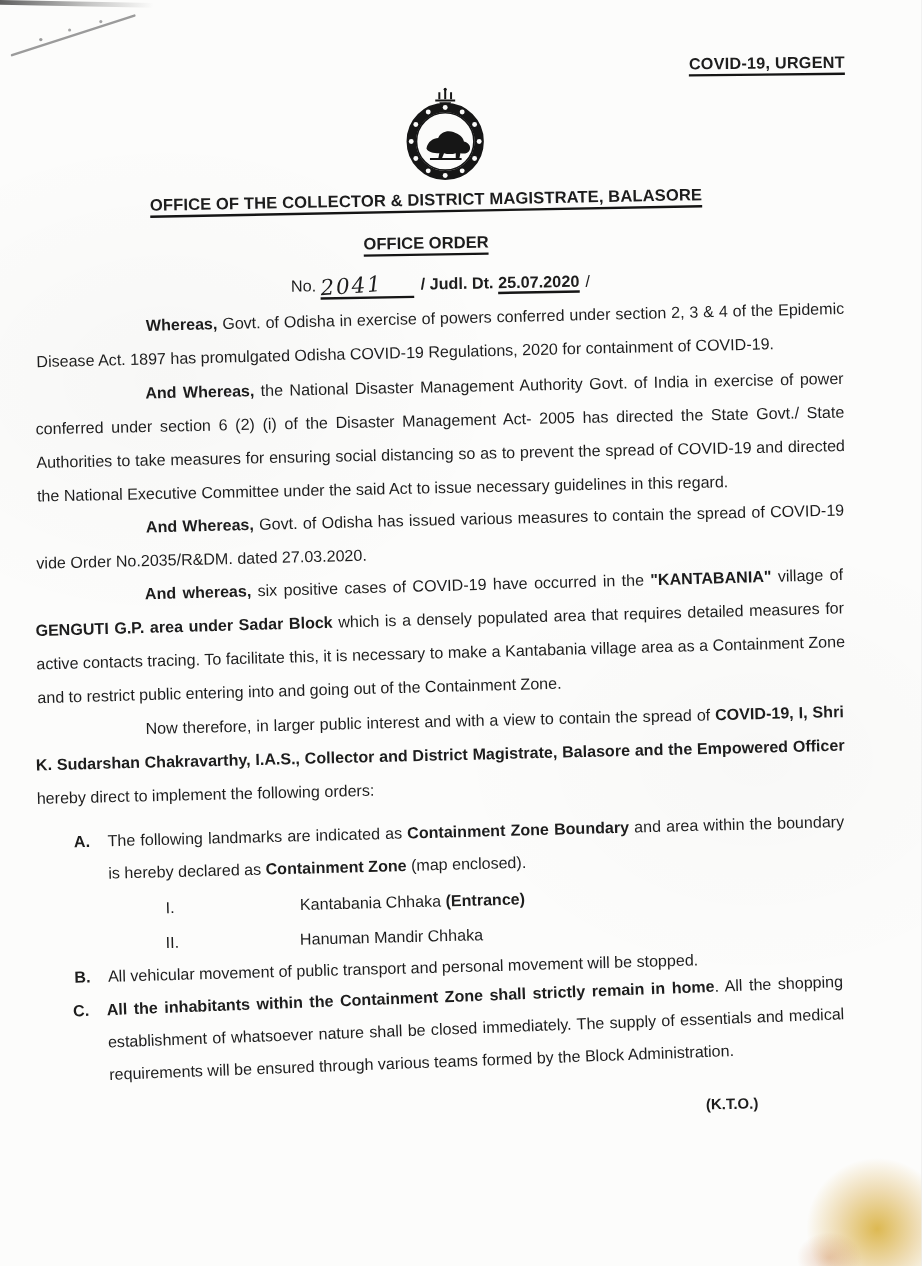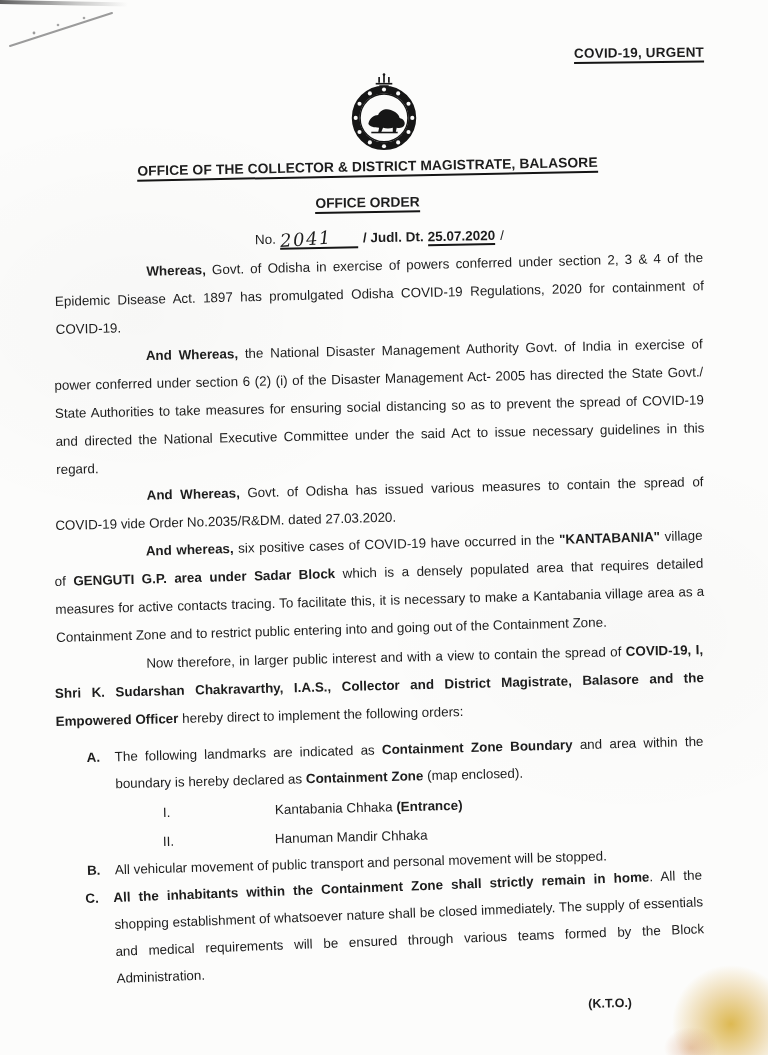--- a/index.html
+++ b/index.html
@@ -5,21 +5,21 @@
   html,body{margin:0;padding:0;background:#e8e8e8;}
   .page{
     position:relative;width:768px;height:1055px;overflow:hidden;
     background:
       radial-gradient(420px 300px at 18% 30%, rgba(0,0,0,0.018), rgba(0,0,0,0) 70%),
       radial-gradient(380px 280px at 82% 60%, rgba(0,0,0,0.015), rgba(0,0,0,0) 70%),
       #fcfcfb;
     font-family:"Liberation Sans", sans-serif;
     color:#1d1d1d;
   }
-  .inner{padding:48px 64px 0 55px;}
+  .inner{padding:48px 64px 0 30px;}
   .b{font-weight:bold;}
   .u{border-bottom:2px solid #151515;padding-bottom:1px;}
 
   .classification{text-align:right;font-weight:bold;font-size:13.5px;letter-spacing:.2px;transform:rotate(-0.6deg);}
 
   .emblem-wrap{text-align:center;margin-top:9px;transform:translateX(4px);line-height:0;}
 
   .office-title{text-align:center;margin-top:5px;font-weight:bold;font-size:13.8px;letter-spacing:.1px;transform:rotate(-1.1deg) translateX(-12px);}
   .order-title{text-align:center;margin-top:21px;font-weight:bold;font-size:13.8px;transform:rotate(-0.9deg) translateX(-12px);}
 

